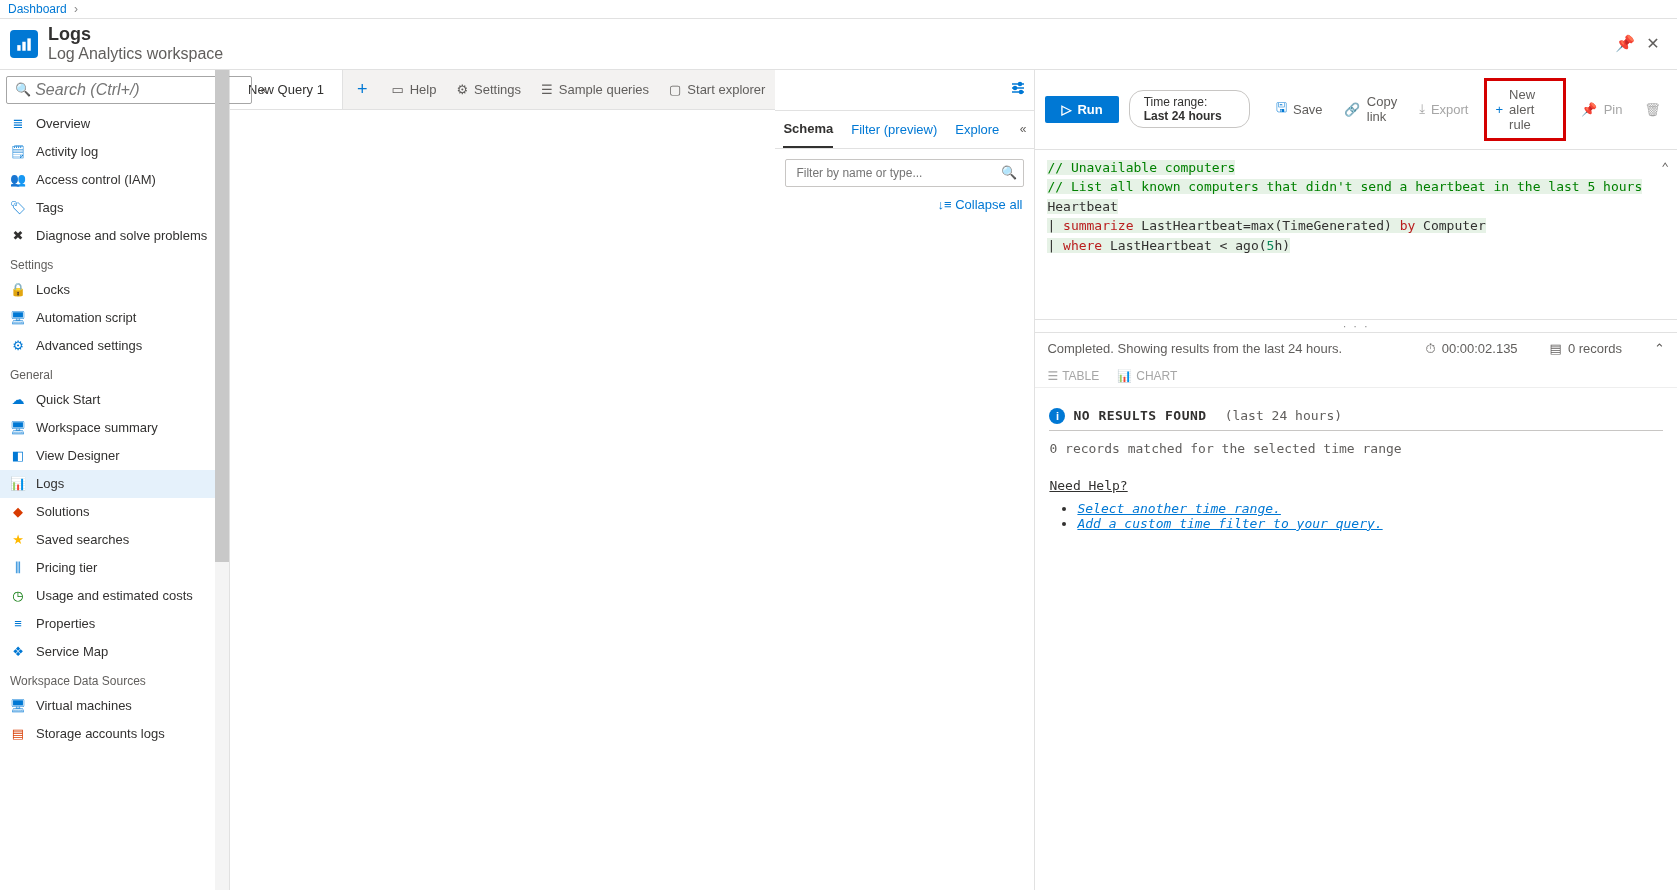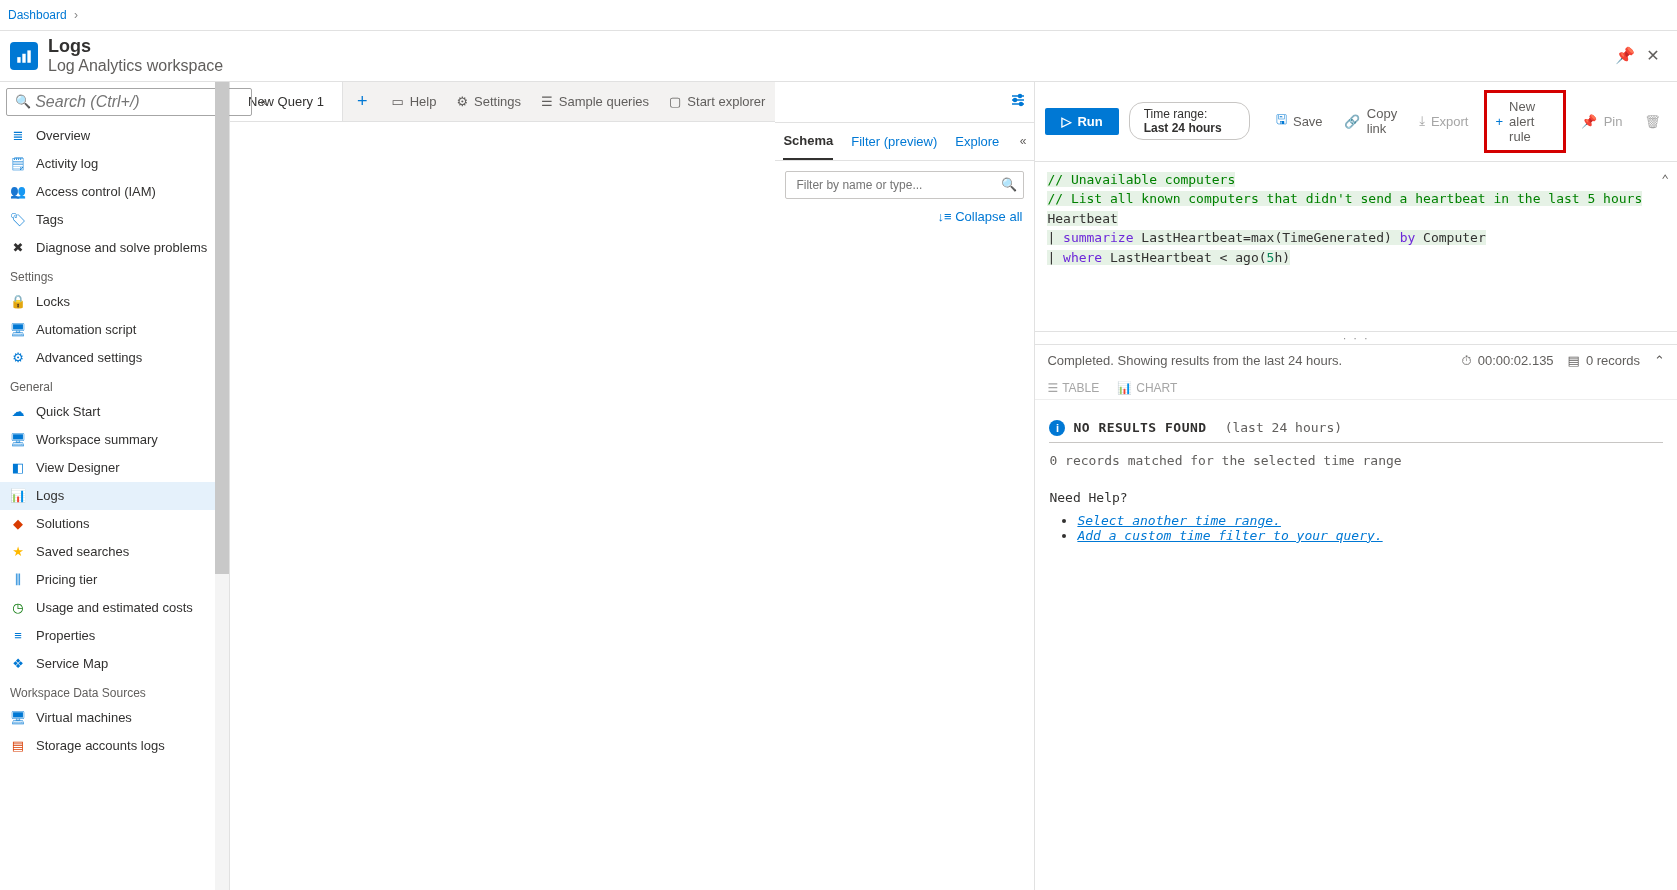--- a/index.html
+++ b/index.html
@@ -1,18 +1,18 @@
 <!DOCTYPE html>
 <html><head>
 <meta charset="utf-8">
 <style>
 * { box-sizing: border-box; margin: 0; padding: 0; }
 body { font-family: "Segoe UI", Arial, sans-serif; font-size: 13px; color: #323130; background: #fff; width: 1677px; height: 890px; overflow: hidden; }
 
-.breadcrumb { padding: 8px 8px; border-bottom: 1px solid #e1e1e1; color: #0078d4; font-size: 12px; }
+.breadcrumb { padding: 2px 8px; border-bottom: 1px solid #e1e1e1; color: #0078d4; font-size: 12px; }
 .breadcrumb span { cursor: pointer; }
 .breadcrumb .sep { color: #888; margin: 0 4px; }
 
 .header { display: flex; align-items: center; padding: 6px 10px; border-bottom: 1px solid #e1e1e1; }
 .header .logo-icon { width: 28px; height: 28px; background: #0078d4; border-radius: 4px; margin-right: 10px; display: flex; align-items: center; justify-content: center; color: #fff; font-size: 14px; }
 .header .title { font-size: 18px; font-weight: 600; line-height: 1.1; }
 .header .subtitle { font-size: 16px; color: #605e5c; }
 .header .spacer { flex: 1; }
 .header .hdr-btn { width: 28px; height: 28px; display: flex; align-items: center; justify-content: center; cursor: pointer; color: #605e5c; font-size: 16px; }
 
@@ -63,41 +63,41 @@
 .run-btn { background: #0078d4; color: #fff; border: none; border-radius: 2px; padding: 6px 16px; font-size: 13px; font-weight: 600; display: flex; align-items: center; gap: 6px; cursor: pointer; }
 .time-range { border: 1px solid #c8c6c4; border-radius: 14px; padding: 4px 14px; font-size: 12px; cursor: pointer; }
 .time-range b { font-weight: 600; }
 .action-bar .spacer { flex: 1; }
 .abtn { display: flex; align-items: center; gap: 6px; color: #605e5c; cursor: pointer; font-size: 13px; padding: 4px 6px; }
 .abtn.disabled { color: #a6a6a6; }
 .abtn.highlight { border: 3px solid #d40000; padding: 6px 8px; }
 
 .editor { font-family: Consolas, monospace; font-size: 13px; padding: 8px 12px; line-height: 1.5; position: relative; height: 170px; border-bottom: 1px solid #e1e1e1;}
 .editor .line { white-space: pre; }
-.kw { color: #6d28d9; }
+.kw { color: #b91c1c; }
 .com { color: #008000; }
 .num { color: #098658; }
 .hlbg { background: #e6f2e6; }
 .editor .collapse-ic { position: absolute; right: 8px; top: 8px; color: #605e5c; cursor: pointer; }
 .splitter-dots { text-align: center; font-size: 11px; color: #888; letter-spacing: 2px; border-bottom: 1px solid #e1e1e1; user-select: none; cursor: row-resize; }
 
-.results-hdr { display: flex; align-items: center; padding: 8px 12px; font-size: 13px; color: #605e5c; gap: 14px; }
+.results-hdr { display: flex; align-items: center; padding: 8px 12px; font-size: 13px; color: #605e5c; gap: 32px; }
 .results-hdr .spacer { flex: 1; }
 .results-hdr .meta { display: flex; align-items: center; gap: 6px; }
 
 .view-tabs { display: flex; gap: 18px; padding: 4px 12px; font-size: 12px; color: #a6a6a6; border-bottom: 1px solid #eee; }
 .view-tabs .vtab { display: flex; align-items: center; gap: 4px; cursor: pointer; }
 
 .results-body { padding: 20px 14px; font-family: Consolas, monospace; font-size: 13px; }
 .no-res-row { display: flex; align-items: center; gap: 8px; border-bottom: 1px solid #c8c6c4; padding-bottom: 6px; margin-bottom: 10px;}
 .info-ic { width: 16px; height: 16px; border-radius: 50%; background: #0078d4; color: #fff; font-size: 11px; display: inline-flex; align-items: center; justify-content: center; font-family: sans-serif; font-weight: bold;}
 .no-res-row .msg { font-weight: 600; letter-spacing: .5px; }
 .no-res-row .range { color: #605e5c; margin-left: 10px; }
 .results-body .sub { color: #605e5c; margin-bottom: 22px; }
-.results-body .help-hdr { margin-bottom: 8px; display: inline-block;}
+.results-body .help-hdr { text-decoration: underline; margin-bottom: 8px; display: inline-block;}
 .results-body ul { padding-left: 28px; }
 .results-body li a { color: #0078d4; text-decoration: underline; font-style: italic; }
 
 svg.icon { width: 16px; height: 16px; fill: none; stroke: currentColor; stroke-width: 1.5; }
 </style>
 </head>
 <body>
 
 <div class="breadcrumb">
   <span>Dashboard</span>

